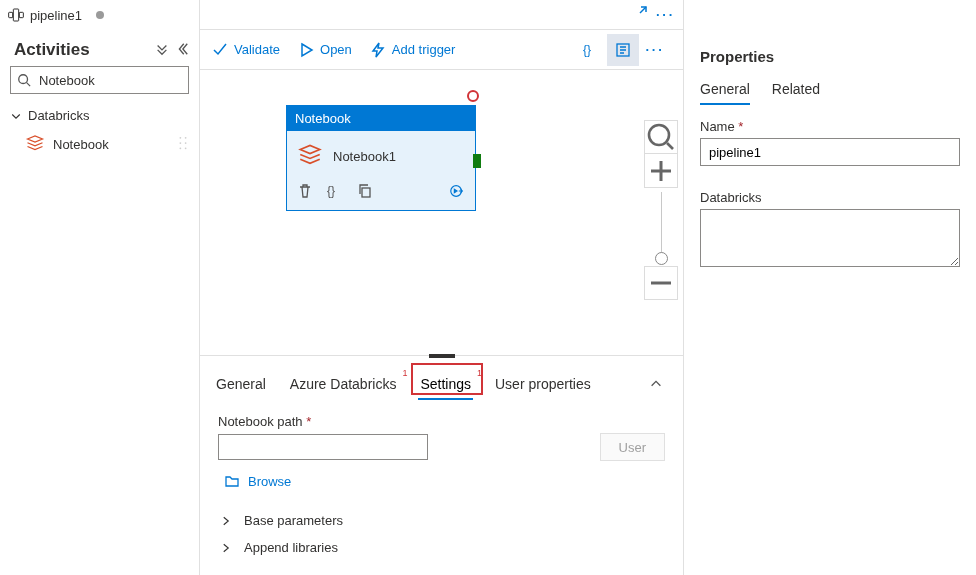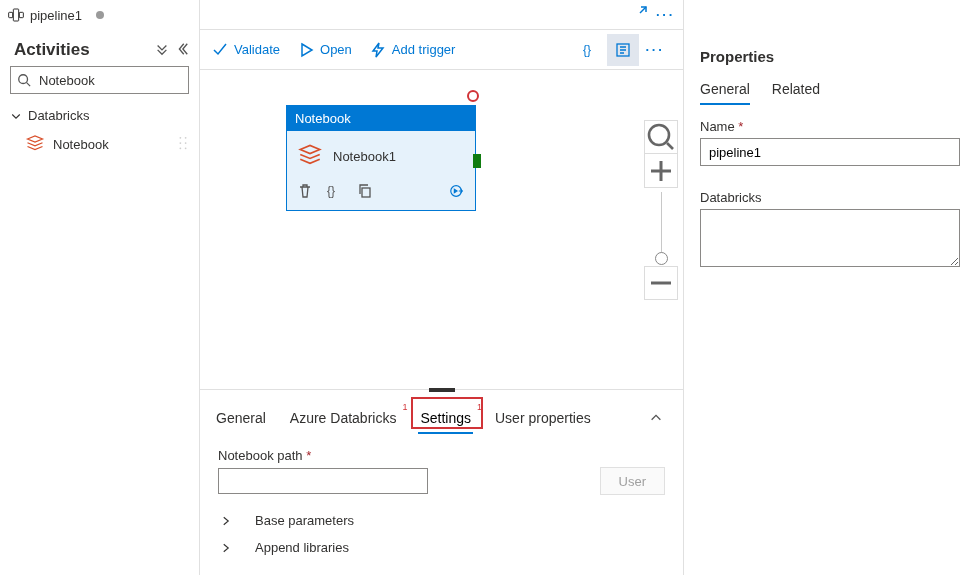--- a/index.html
+++ b/index.html
@@ -74,21 +74,21 @@
   .bp-collapse { margin-left: auto; margin-right: 6px; color: #555; }
   .bp-collapse svg { width: 14px; height: 14px; }
   .bp-content { padding: 14px 18px; }
   .field-label { font-size: 13px; color: #323130; margin-bottom: 4px; }
   .req { color: #a4262c; }
   .field-row { display: flex; align-items: center; gap: 10px; margin-bottom: 12px; }
   .field-row input { width: 210px; height: 26px; border: 1px solid #8a8886; padding: 0 6px; font-size: 13px; }
   .open-btn { margin-left: auto; height: 28px; padding: 0 18px; border: 1px solid #e0e0e0; background: #fafafa; color: #a0a0a0; font-size: 13px; }
   .browse { display: flex; align-items: center; gap: 8px; color: #0078d4; font-size: 13px; margin: 6px 0 18px 6px; }
   .browse svg { width: 16px; height: 16px; }
-  .expander { display: flex; align-items: center; gap: 23px; font-size: 13px; color: #323130; padding: 6px 2px; }
+  .expander { display: flex; align-items: center; gap: 12px; font-size: 13px; color: #323130; padding: 6px 2px; }
   .expander svg { width: 12px; height: 12px; }
 
   
   .props { width: 292px; display: flex; flex-direction: column; }
   .props-topbar { height: 30px; }
   .props-header { padding: 18px 16px 10px 16px; font-weight: 600; font-size: 15px; }
   .props-tabs { display: flex; gap: 22px; padding: 0 16px; border-bottom: 0; }
   .props-tab { font-size: 14px; padding: 6px 0 8px 0; position: relative; color: #323130; }
   .props-tab.active::after { content: ""; position: absolute; left: 0; right: 0; bottom: 0; height: 2px; background: #0078d4; }
   .props-body { padding: 14px 16px; }
@@ -299,20 +299,26 @@
         <div class="bp-highlight" style="left:211px; top:3px; width:72px; height:32px;"></div>
       </div>
       <div class="bp-content">
         <div class="field-label">
           <span>Notebook path</span> <span class="req">*</span>
         </div>
         <div class="field-row">
           <input type="text" value="" style="">
           <button class="open-btn">User</button>
         </div>
+        <div class="browse">
+          <svg viewBox="0 0 16 16" fill="none" stroke="#0078d4" stroke-width="1.3">
+              <path d="M2 4h4l2 2h6v7H2z"></path>
+            </svg>
+          <span>Browse</span>
+        </div>
         <div class="expander">
           <svg viewBox="0 0 16 16" fill="none" stroke="#323130" stroke-width="1.5">
               <path d="M5 3l6 5-6 5"></path>
             </svg>
           <span>Base parameters</span>
         </div>
         <div class="expander">
           <svg viewBox="0 0 16 16" fill="none" stroke="#323130" stroke-width="1.5">
               <path d="M5 3l6 5-6 5"></path>
             </svg>

